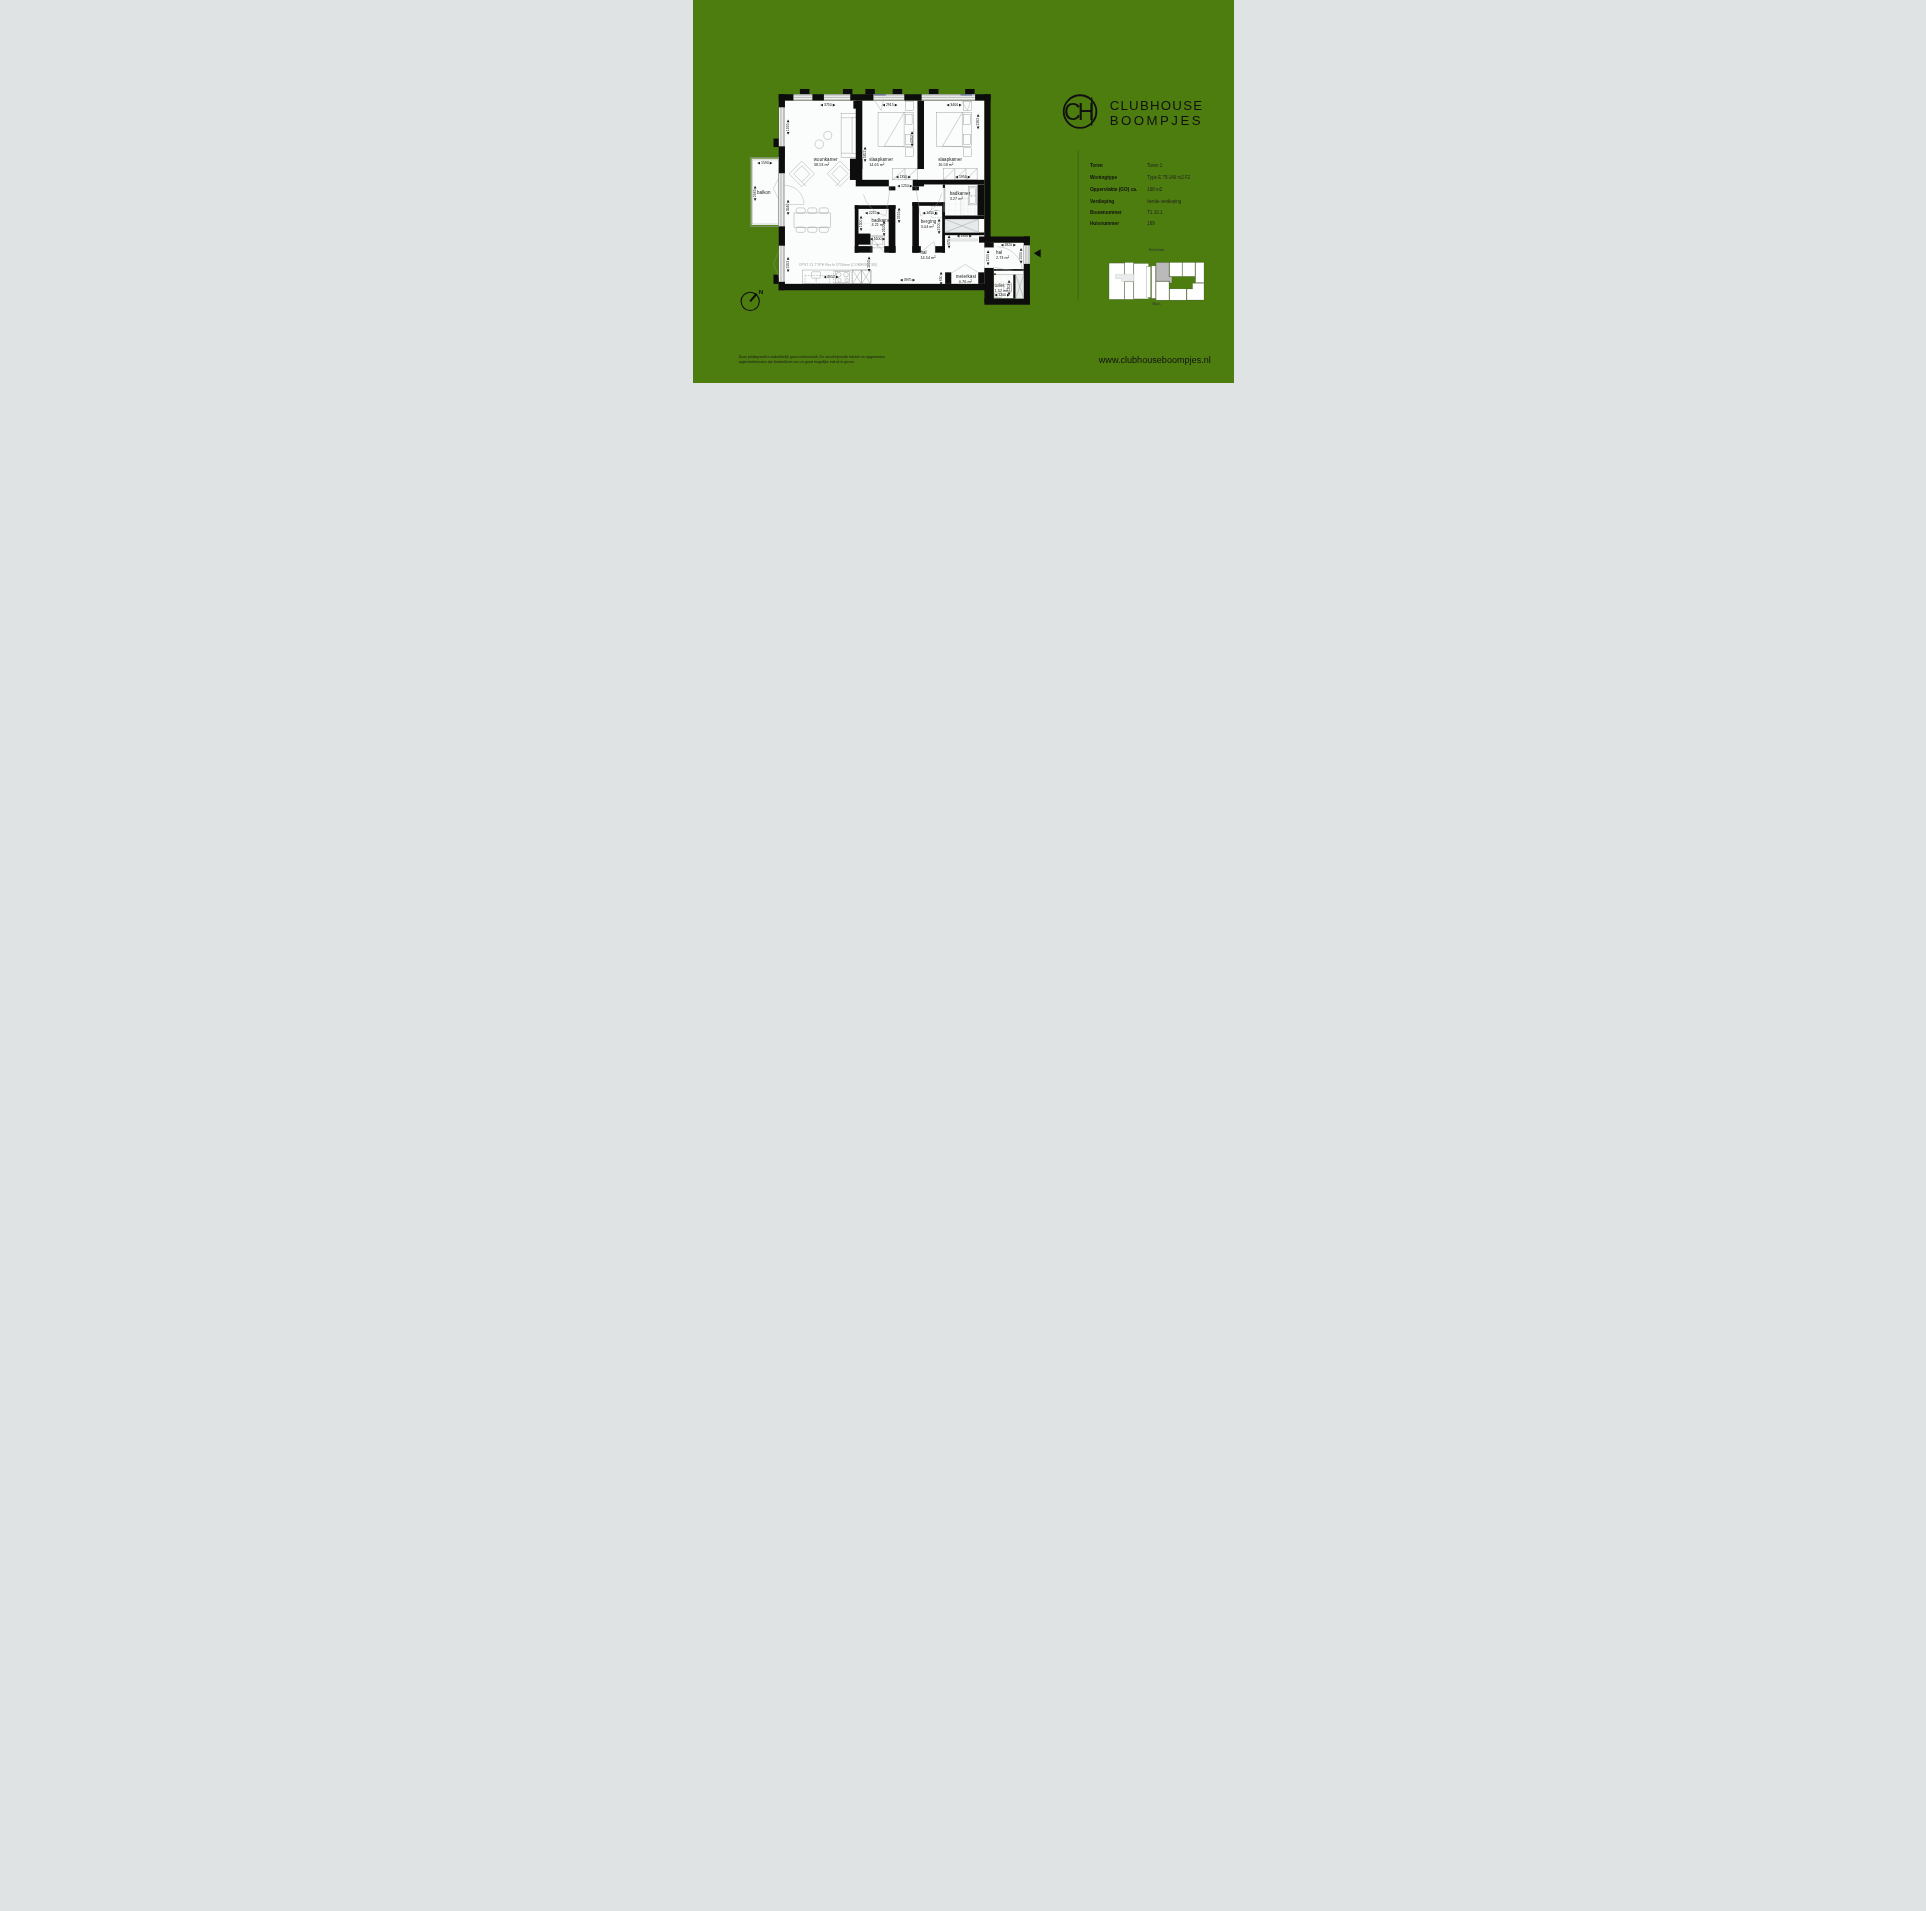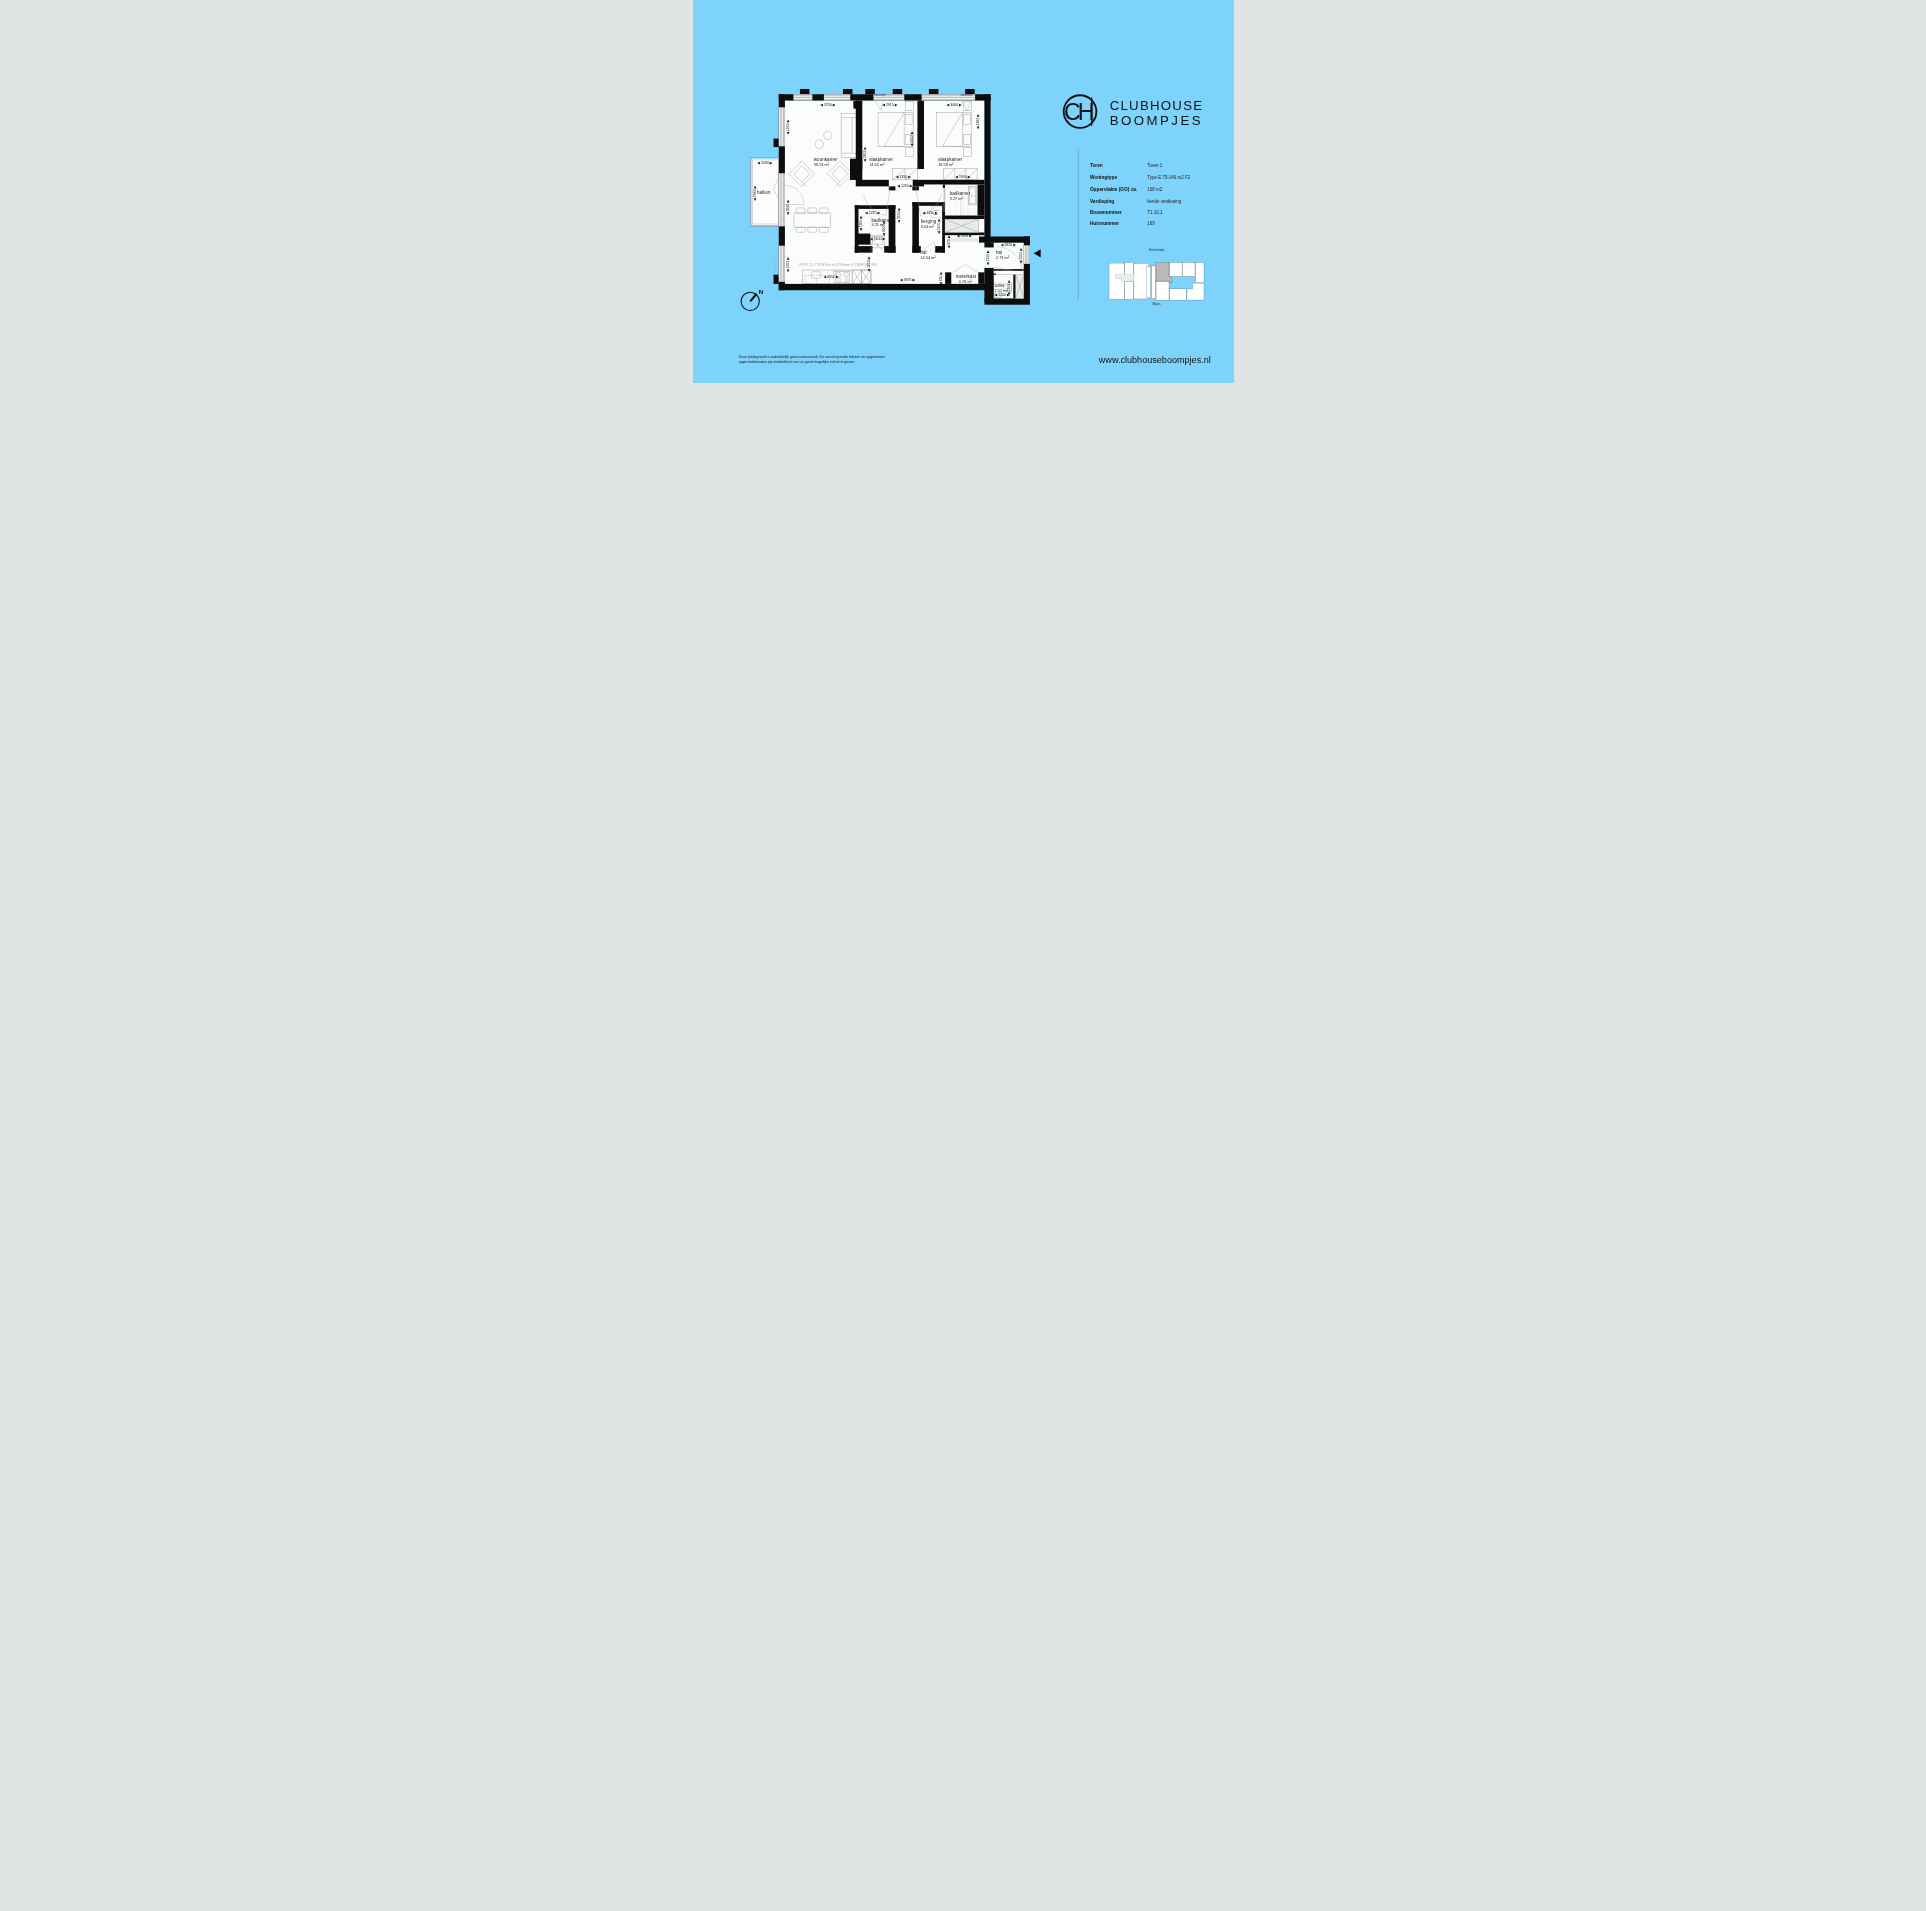--- a/index.html
+++ b/index.html
@@ -1,20 +1,20 @@
 <!DOCTYPE html>
 <html style="font-size:6.2px"><head>
 <meta charset="utf-8">
 <style>
   html,body{margin:0;padding:0;background:#dfe3e3;}
   .sheet{
     position:relative;
     width:541px;height:383px;
     margin:0 auto;
-    background:#7dd3fc;
+    background:#4d7c0f;
     font-family:"Liberation Sans", sans-serif;
     overflow:hidden;
     text-align:center;
   }
   svg{display:block;width:100%;height:100%;}
   .wall{fill:#0d0d0d;}
   .roomfill{fill:#fbfcfc;}
   .furn{fill:none;stroke:#8a8a8a;stroke-width:5;}
   .furnw{fill:#fbfcfc;stroke:#8a8a8a;stroke-width:5;}
   .door{fill:none;stroke:#9a9a9a;stroke-width:5;}

